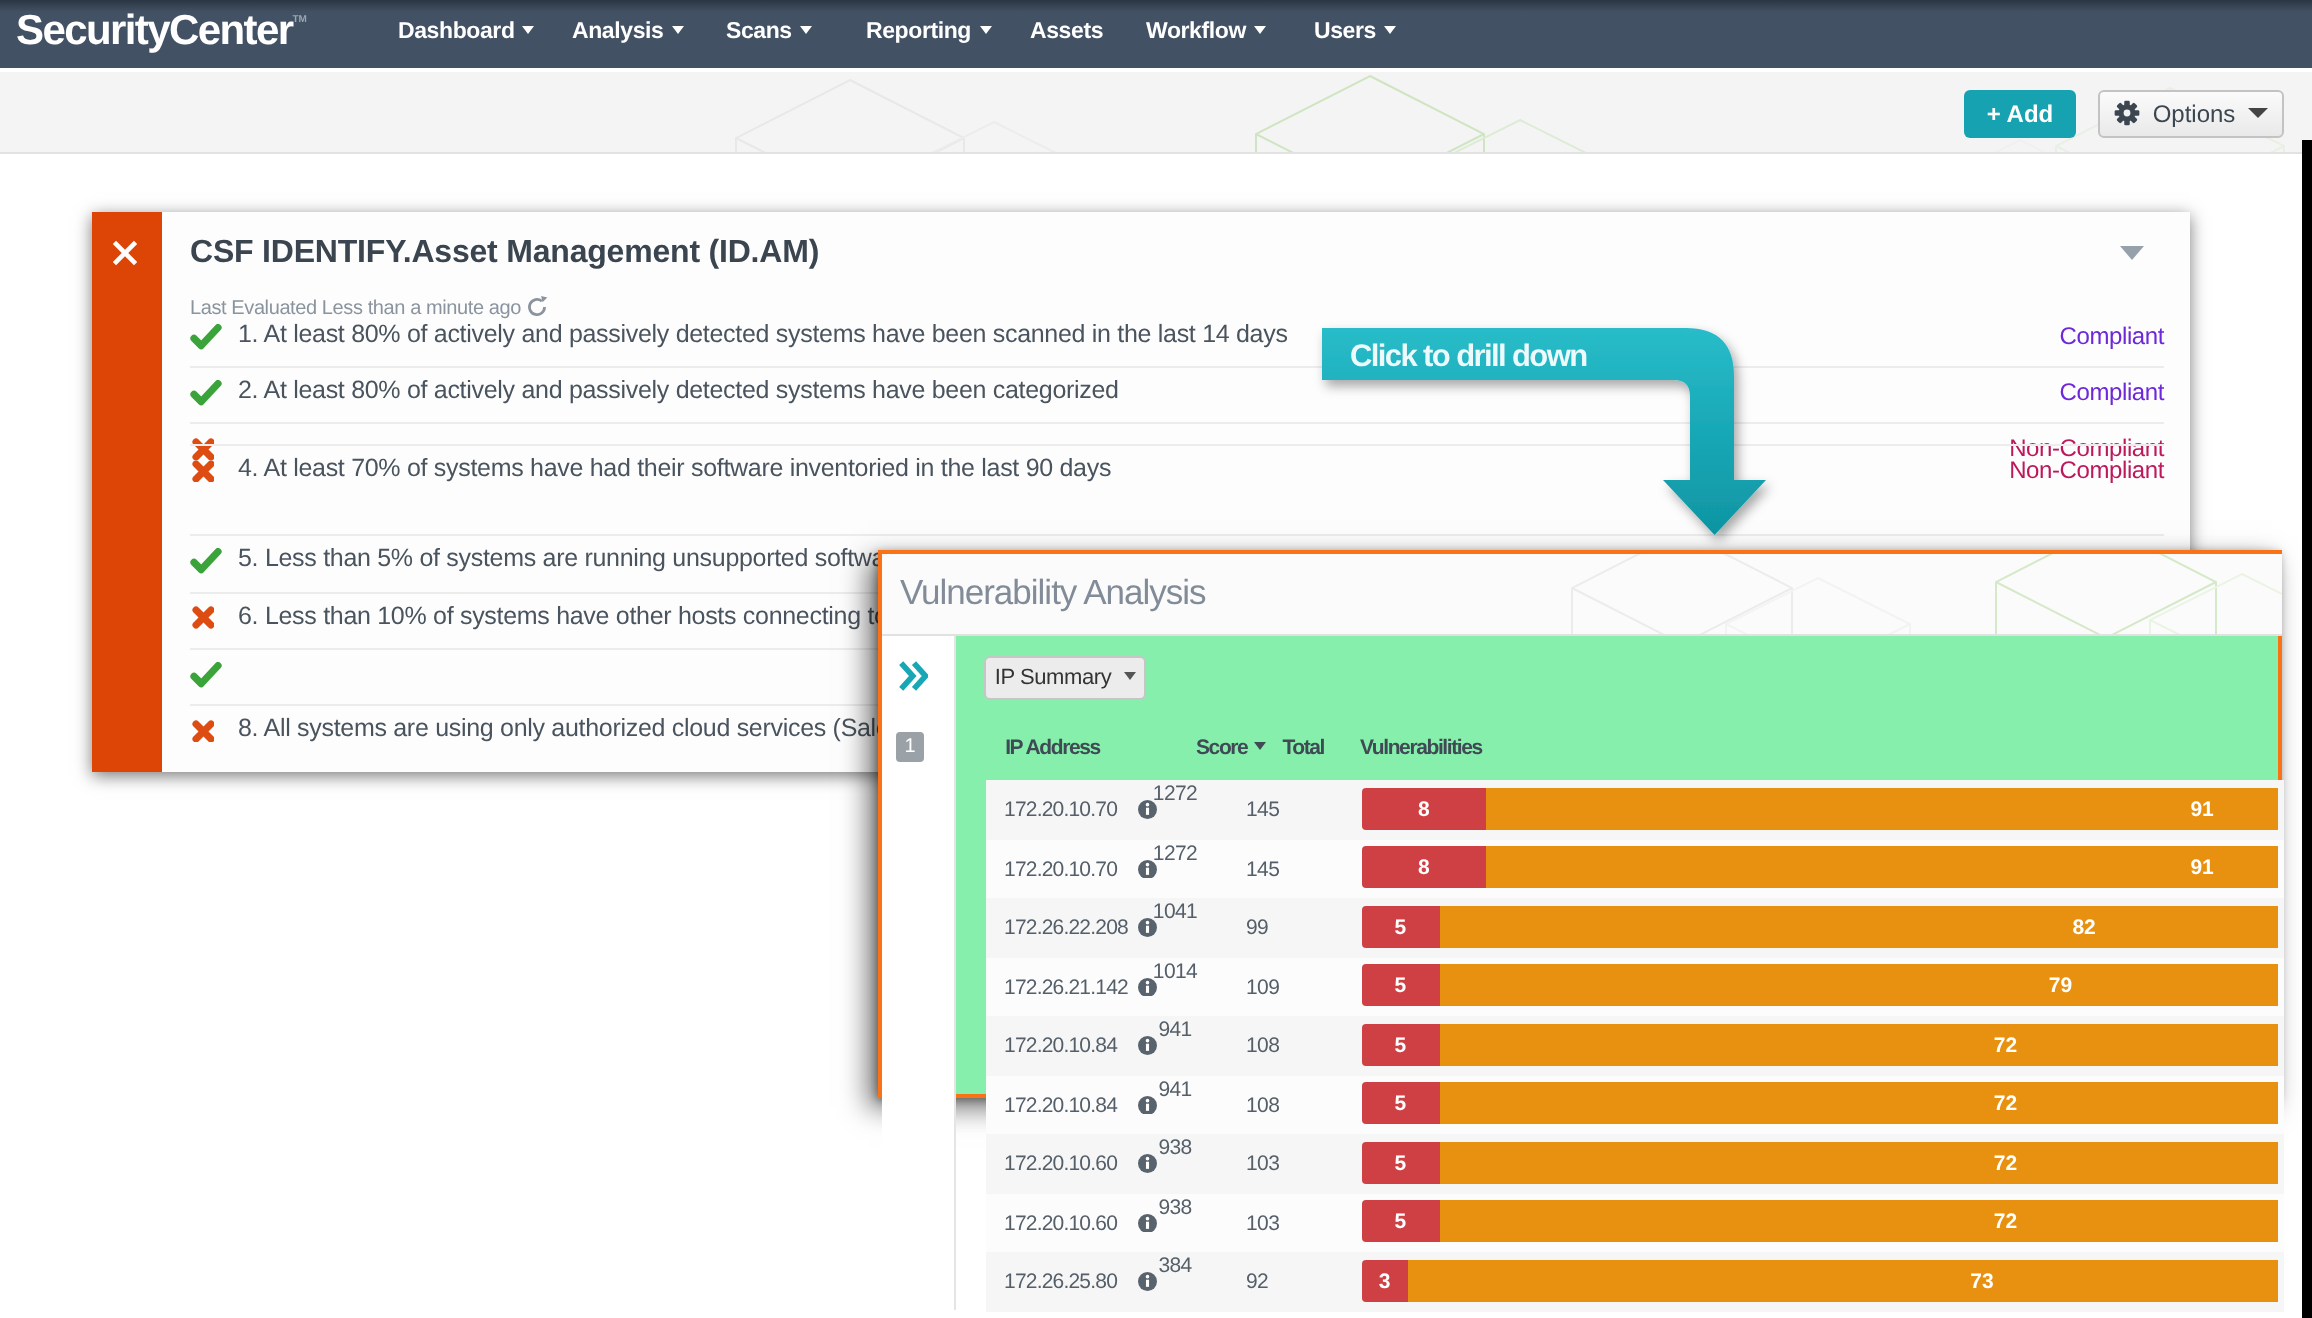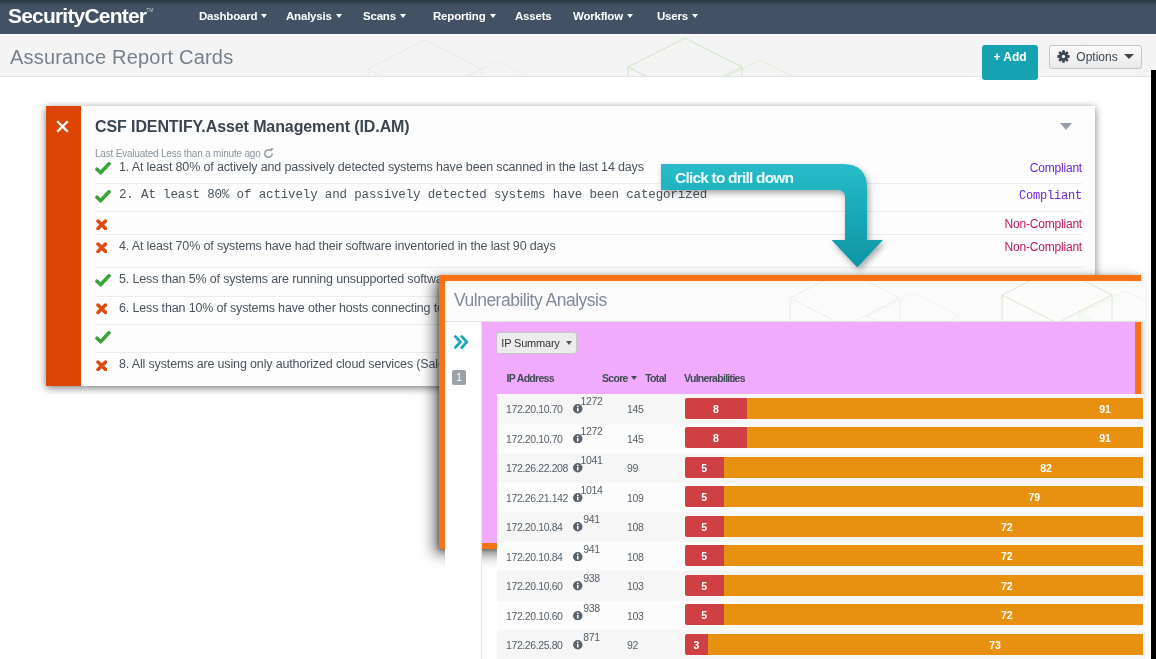--- a/index.html
+++ b/index.html
@@ -10,21 +10,21 @@
 
 #nav { position:absolute; left:0; top:0; width:1156px; height:34px; background:linear-gradient(180deg,#2b3644 0px,#333f4e 2px,#425164 6px,#425164 100%); }
 #logo { position:absolute; left:8px; top:4px; color:#fff; font-size:21px; font-weight:bold; letter-spacing:-0.8px; }
 #logo .tm { font-size:5px; vertical-align:11px; letter-spacing:0; color:#9aa6b0; }
 .navitem { position:absolute; top:0; height:32px; line-height:32px; color:#fff; font-size:11.5px; font-weight:bold; letter-spacing:-0.2px; }
 .caret { display:inline-block; width:0; height:0; border-left:3.5px solid transparent; border-right:3.5px solid transparent; border-top:4px solid #fff; margin-left:4px; vertical-align:2px; }
 
 
 #hdr { position:absolute; left:0; top:36px; width:1156px; height:41px; background:#f4f4f4; border-bottom:1px solid #e2e2e2; }
 #hdr h1 { position:absolute; left:10px; top:10px; font-size:20px; font-weight:normal; color:#76818c; letter-spacing:0.2px; }
-#btnAdd { position:absolute; left:982px; top:9px; width:56px; height:35px; background:#17a2b1; border-radius:3px; color:#fff; font-size:12px; font-weight:bold; text-align:center; line-height:24px; }
+#btnAdd { position:absolute; left:982px; top:9px; width:56px; height:24px; background:#17a2b1; border-radius:3px; color:#fff; font-size:12px; font-weight:bold; text-align:center; line-height:24px; }
 #btnOptions { position:absolute; left:1049px; top:9px; width:93px; height:24px; background:linear-gradient(#fbfbfb,#e9e9e9); border:1px solid #c3c3c3; border-radius:3px; color:#3c4650; font-size:12px; line-height:22px; text-align:center; }
 #btnOptions .caret { border-top-color:#444; border-left-width:5px; border-right-width:5px; border-top-width:5px; margin-left:6px; }
 
 
 #strip { position:absolute; left:1151px; top:70px; width:4.5px; height:589px; background:#000; }
 
 
 #card { position:absolute; left:46px; top:106px; width:1049px; height:280px; background:#fdfdfd; box-shadow:0 2px 8px rgba(0,0,0,0.52); }
 #stripe { position:absolute; left:0; top:0; width:35px; height:280px; background:#dc4505; }
 #cardtitle { position:absolute; left:49px; top:12px; font-size:16px; font-weight:bold; color:#3a4550; letter-spacing:-0.1px; }
@@ -32,21 +32,21 @@
 #cardcaret { position:absolute; left:1014px; top:17px; width:0; height:0; border-left:6px solid transparent; border-right:6px solid transparent; border-top:7px solid #97a1ab; }
 .crow { position:absolute; left:49px; width:987px; height:28.3px; font-size:12.5px; color:#4a545e; letter-spacing:-0.15px; }
 .crow .txt { position:absolute; left:24px; top:5px; white-space:nowrap; }
 .crow .status { position:absolute; right:0; top:6px; font-size:12px; letter-spacing:-0.2px; }
 .crow .sep { position:absolute; left:0; right:0; top:0; height:1px; background:#ececec; }
 .st-ok { color:#6d28d9; }
 .st-no { color:#be185d; }
 .icon { position:absolute; left:0; top:4px; width:16px; height:16px; }
 
 
-#panel { position:absolute; left:439px; top:275px; width:702px; height:274px; background:#f0abfc; border:6px solid #f97316; box-shadow:-5px 5px 13px rgba(0,0,0,0.55), -1px 1px 4px rgba(0,0,0,0.3); }
+#panel { position:absolute; left:439px; top:275px; width:702px; height:274px; background:#86efac; border:2px solid #f97316; box-shadow:-5px 5px 13px rgba(0,0,0,0.55), -1px 1px 4px rgba(0,0,0,0.3); }
 #ptitlebar { position:absolute; left:0; top:0; width:700px; height:41px; background:#fbfbfb; border-bottom:1px solid #e1e1e1; overflow:hidden; }
 #ptitle { position:absolute; left:9px; top:9px; font-size:17.5px; color:#828c98; letter-spacing:-0.5px; }
 #psidebar { position:absolute; left:0; top:41px; width:37px; height:337px; background:#fff; border-right:1px solid #e5e5e5; }
 #chev { position:absolute; left:8px; top:12px; }
 #onebox { position:absolute; left:7px; top:48px; width:14px; height:15px; background:#9aa2a8; border-radius:2px; color:#fff; font-size:10px; text-align:center; line-height:15px; }
 #ipsum { position:absolute; left:51px; top:51px; width:81px; height:22px; background:#ececec; border:1px solid #c6c6c6; border-radius:3px; font-size:11px; color:#333; text-align:center; line-height:20px; letter-spacing:-0.2px; }
 #ipsum .caret { border-top-color:#555; margin-left:6px; }
 .th { position:absolute; top:91px; font-size:10.5px; color:#3f4a54; font-weight:bold; letter-spacing:-0.7px; }
 .trow { position:absolute; left:52px; width:649px; height:29.5px; }
 .trow.odd { background:#f6f6f6; }
@@ -78,21 +78,20 @@
 
   <div id="hdr">
     <svg width="1156" height="40" style="position:absolute;left:0;top:0;" fill="none">
         <path stroke="#e8e8e8" d="M425,4 L482,33 L482,91 L425,120 L368,91 L368,33 Z M368,33 L425,62 L482,33 M425,62 L425,120"></path>
         <path stroke="#ececec" d="M497,25 L547,50 L547,100 L497,125 L447,100 L447,50 Z M447,50 L497,75 L547,50 M497,75 L497,125"></path>
         <path stroke="#cfe5c2" d="M685,2 L742,31 L742,89 L685,118 L628,89 L628,31 Z M628,31 L685,60 L742,31 M685,60 L685,118"></path>
         <path stroke="#dcecd4" d="M760,24 L810,49 L810,99 L760,124 L710,99 L710,49 Z M710,49 L760,74 L810,49 M760,74 L760,124"></path>
         <path stroke="#e8f0e4" d="M1085,8 L1142,37 L1142,95 L1085,124 L1028,95 L1028,37 Z M1028,37 L1085,66 L1142,37 M1085,66 L1085,124"></path>
         <path stroke="#f0f0f0" d="M1010,34 L1055,57 L1055,103 L1010,126 L965,103 L965,57 Z M965,57 L1010,80 L1055,57 M1010,80 L1010,126"></path>
       </svg>
-    <h1>Assurance Report Cards</h1>
     <div id="btnAdd">+ Add</div>
     <div id="btnOptions"><svg width="13" height="13" viewBox="0 0 16 16" style="vertical-align:-2px;margin-right:6px;">
           <g fill="#3c4650">
             <rect x="6.30" y="0.40" width="3.40" height="5.60" rx="0.8" transform="rotate(0 8 8)"></rect>
             <rect x="6.30" y="0.40" width="3.40" height="5.60" rx="0.8" transform="rotate(45 8 8)"></rect>
             <rect x="6.30" y="0.40" width="3.40" height="5.60" rx="0.8" transform="rotate(90 8 8)"></rect>
             <rect x="6.30" y="0.40" width="3.40" height="5.60" rx="0.8" transform="rotate(135 8 8)"></rect>
             <rect x="6.30" y="0.40" width="3.40" height="5.60" rx="0.8" transform="rotate(180 8 8)"></rect>
             <rect x="6.30" y="0.40" width="3.40" height="5.60" rx="0.8" transform="rotate(225 8 8)"></rect>
             <rect x="6.30" y="0.40" width="3.40" height="5.60" rx="0.8" transform="rotate(270 8 8)"></rect>
@@ -119,39 +118,39 @@
         </svg>
     </div>
     <div id="cardcaret"></div>
     <div class="crow" style="top:48.7px;">
         <svg class="icon" viewBox="0 0 16 13" style="width:16px;height:13px;top:7px;left:0;">
           <path fill="none" stroke="#3aa33a" stroke-width="3.6" stroke-linecap="round" stroke-linejoin="round" d="M2,7.2 L5.6,10.8 L14,1.8"></path>
         </svg>
         <span class="txt">1. At least 80% of actively and passively detected systems have been scanned in the last 14 days</span>
         <span class="status st-ok">Compliant</span>
       </div>
-    <div class="crow" style="top:77.0px;font-family:Liberation Mono, monospace;">
+    <div class="crow" style="top:77.0px;">
         <div class="sep"></div>
         <svg class="icon" viewBox="0 0 16 13" style="width:16px;height:13px;top:7px;left:0;">
           <path fill="none" stroke="#3aa33a" stroke-width="3.6" stroke-linecap="round" stroke-linejoin="round" d="M2,7.2 L5.6,10.8 L14,1.8"></path>
         </svg>
         <span class="txt">2. At least 80% of actively and passively detected systems have been categorized</span>
         <span class="status st-ok">Compliant</span>
       </div>
     <div class="crow" style="top:105.3px;">
         <div class="sep"></div>
         <svg class="icon" viewBox="0 0 12 12" style="width:11.5px;height:11.5px;top:7.5px;left:0.5px;">
           <g stroke="#dd4c12" stroke-width="3.7" stroke-linecap="round">
             <path d="M2.1,2.1 L9.9,9.9"></path>
             <path d="M9.9,2.1 L2.1,9.9"></path>
           </g>
         </svg>
         <span class="status st-no">Non-Compliant</span>
       </div>
-    <div class="crow" style="top:128px;">
+    <div class="crow" style="top:116px;">
         <div class="sep"></div>
         <svg class="icon" viewBox="0 0 12 12" style="width:11.5px;height:11.5px;top:7.5px;left:0.5px;">
           <g stroke="#dd4c12" stroke-width="3.7" stroke-linecap="round">
             <path d="M2.1,2.1 L9.9,9.9"></path>
             <path d="M9.9,2.1 L2.1,9.9"></path>
           </g>
         </svg>
         <span class="txt">4. At least 70% of systems have had their software inventoried in the last 90 days</span>
         <span class="status st-no">Non-Compliant</span>
       </div>
@@ -321,19 +320,19 @@
         <span class="total">103</span>
         <div class="bar"><div class="seg red" style="width:39.3px;"><span>5</span></div><div class="seg org" style="width:565.9px;"><span>72</span></div></div>
       </div>
     <div class="trow odd" style="top:349.0px;">
         <svg class="info" viewBox="0 0 16 16">
           <circle cx="8" cy="8" r="8" fill="#59636d"></circle>
           <rect x="6.7" y="6.5" width="2.6" height="6" fill="#fff"></rect>
           <circle cx="8" cy="3.9" r="1.5" fill="#fff"></circle>
         </svg>
         <span class="ip">172.26.25.80</span>
-        <span class="score">871</span>
+        <span class="score">384</span>
         <span class="total">92</span>
         <div class="bar"><div class="seg red" style="width:23.6px;"><span>3</span></div><div class="seg org" style="width:573.8px;"><span>73</span></div></div>
       </div>
   </div>
 
 </div>
 
 </body></html>

